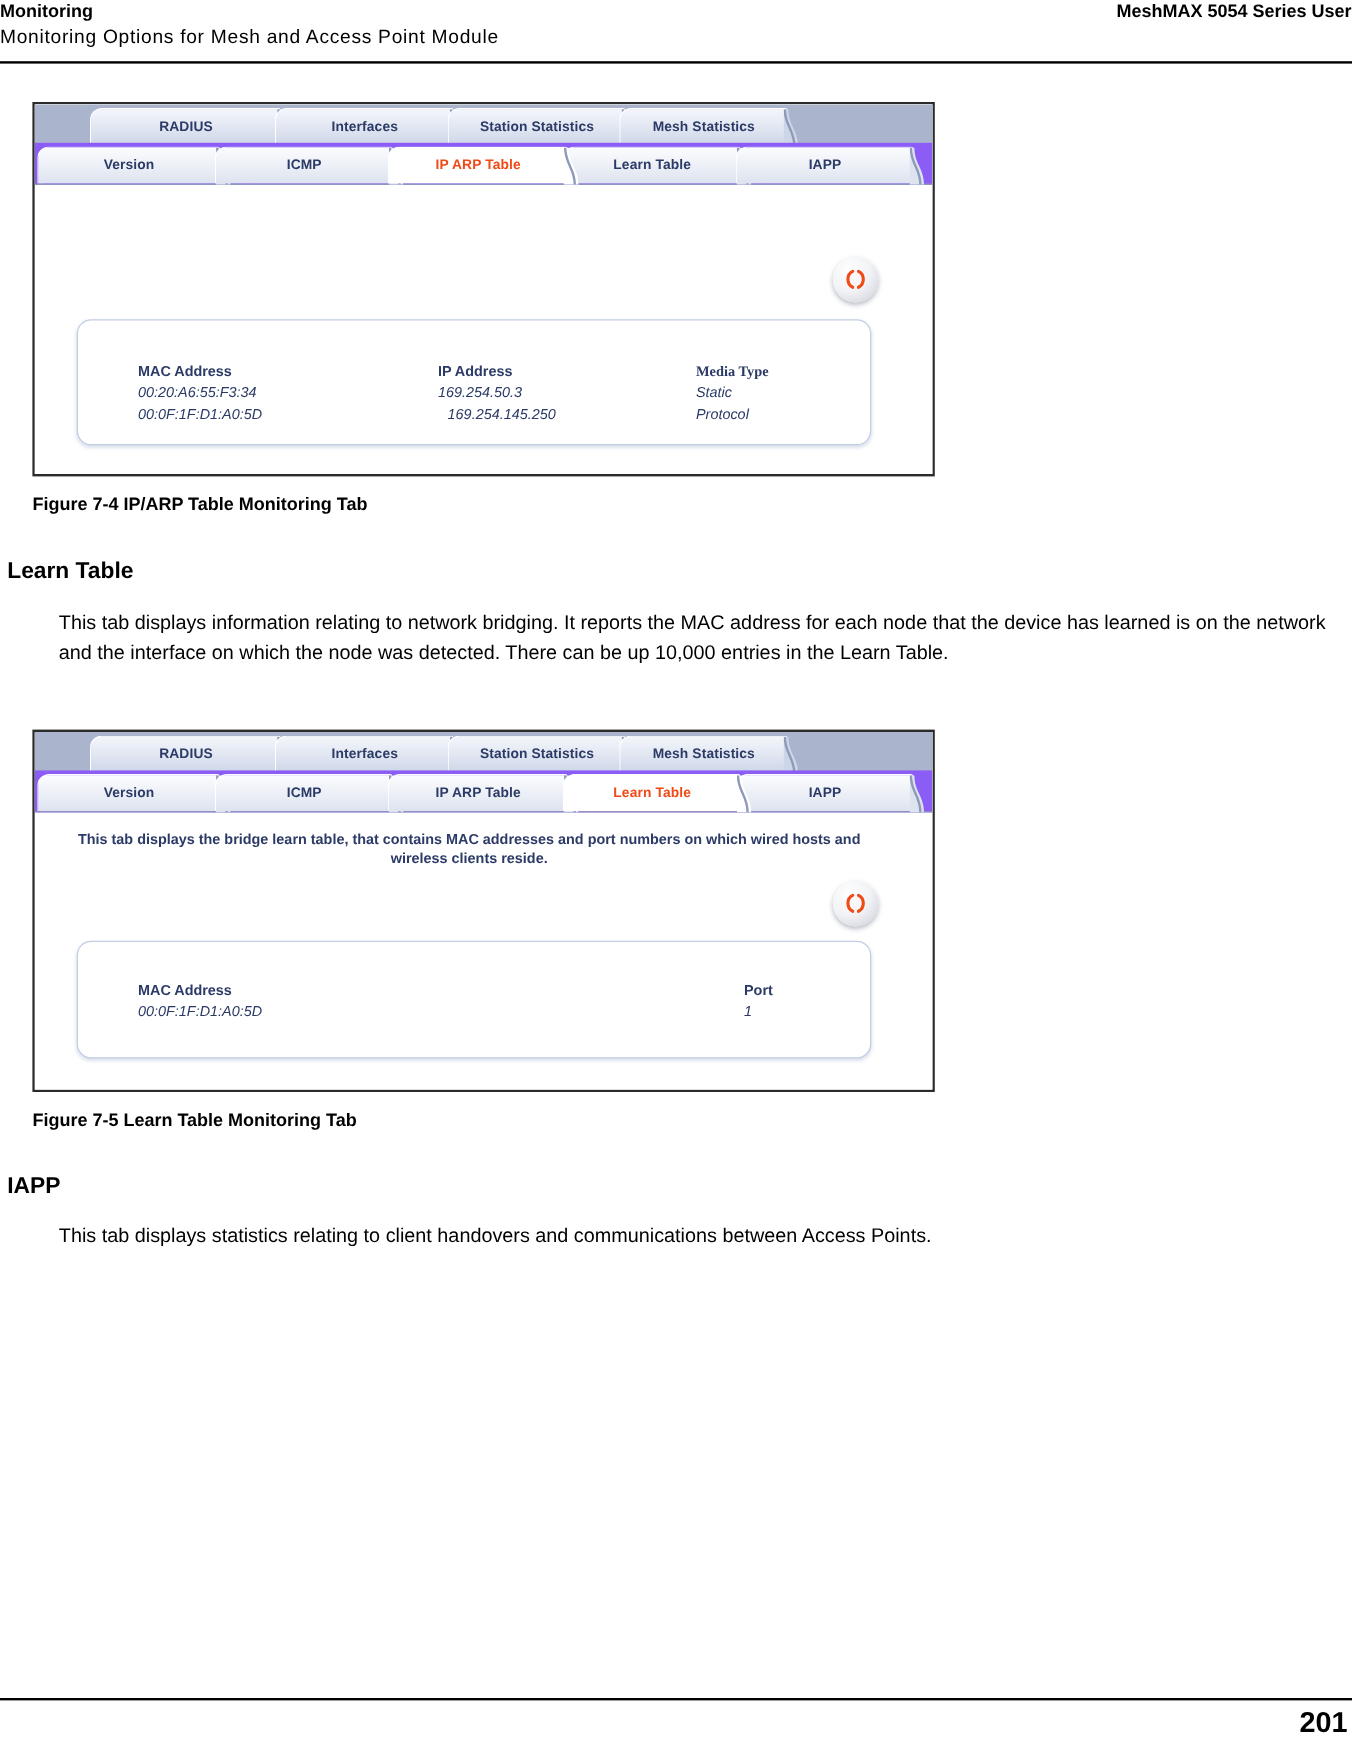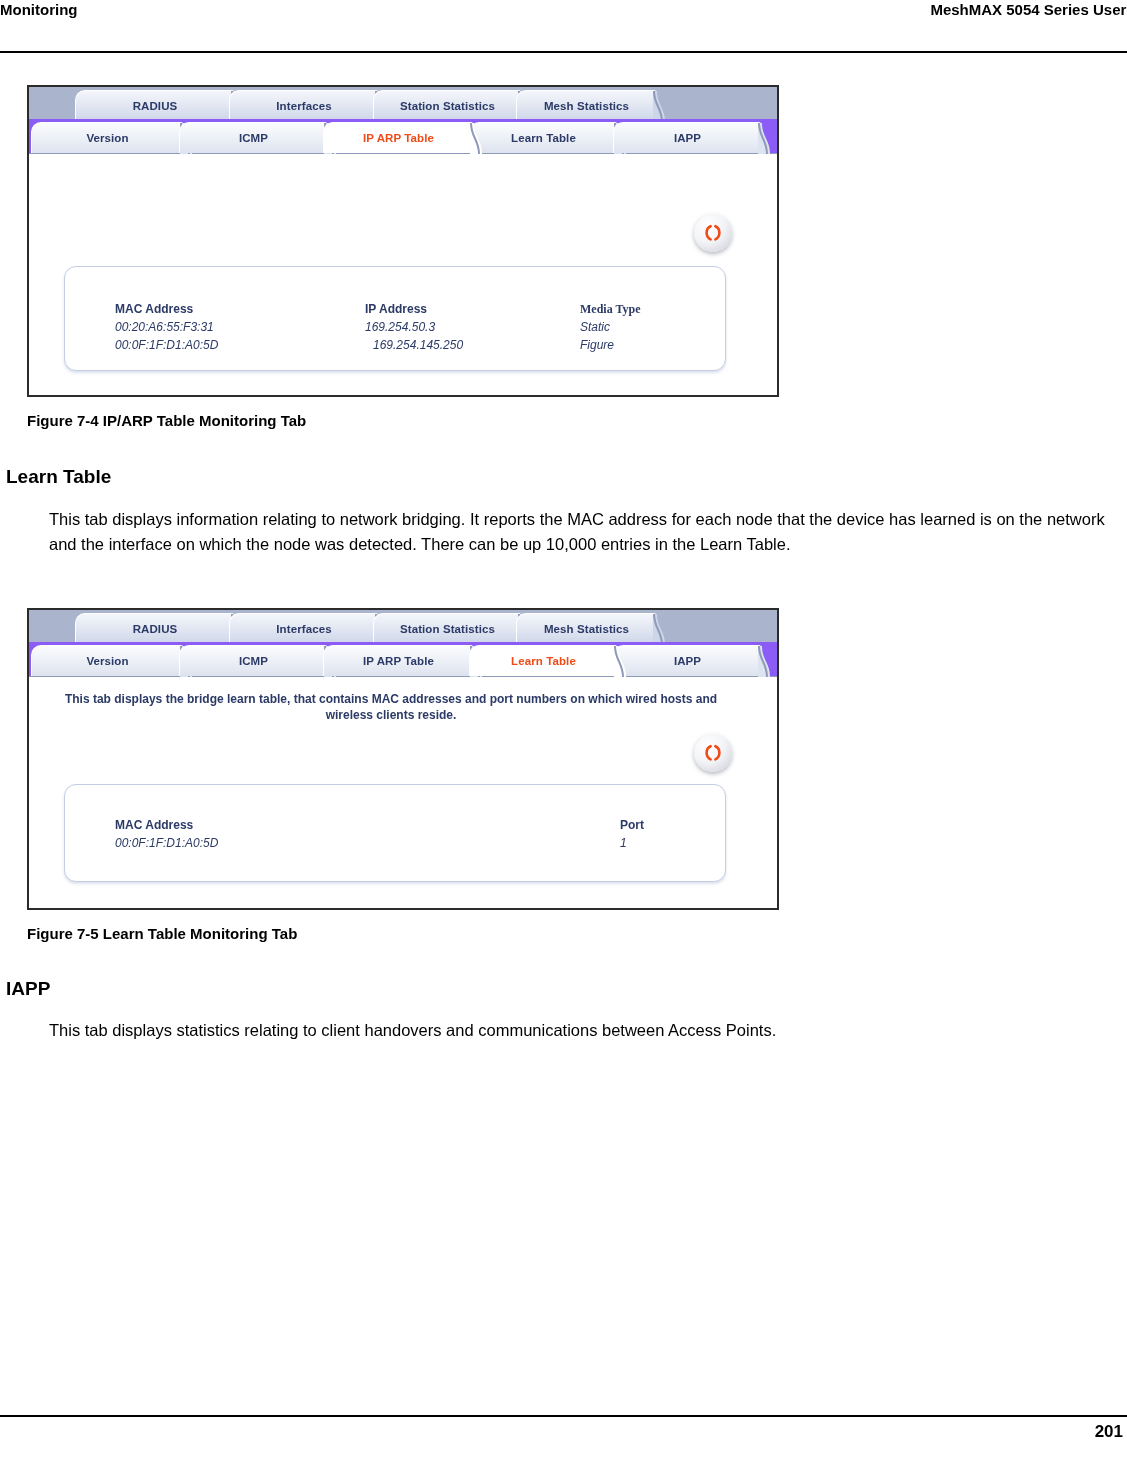--- a/index.html
+++ b/index.html
@@ -213,31 +213,32 @@
     left: 0;
     top: 1415px;
     width: 1127px;
     height: 2px;
     background: #000000;
   }
   .footer-pageno {
     position: absolute;
     right: 4px;
     top: 1422px;
-    font-size: 17px;
+    font-size: 24px;
     font-weight: bold;
     color: #000000;
   }
 </style>
 </head>
 <body>
 
 <div class="page-header">
   <div class="hdr-left-title">Monitoring</div>
   <div class="hdr-right-title">MeshMAX 5054 Series User Guide</div>
+  <div class="hdr-subtitle">Monitoring Options for Mesh and Access Point Module</div>
   <div class="hdr-rule"></div>
 </div>
 
 <div class="figure-box" id="figure-1">
 
   <div class="tabstrip">
     <div class="tabrow tabrow-top">
       <div class="tab" style="left:46px;width:159px;">
         <span>RADIUS</span>
         <span class="slant"><svg width="16" height="31" viewBox="0 0 16 31">
@@ -315,27 +316,27 @@
         <path d="M12.4,3.2 C14.8,4.3 16.4,6.9 16.4,9.8 C16.4,12.7 14.8,15.3 12.4,16.4" stroke="#f04a17" stroke-width="2.6" fill="none" stroke-linecap="round"></path>
       </svg>
     </div>
 
     <div class="data-card" style="top:110px; height:105px;">
       <div class="data-grid">
         <div class="cell head" style="left:50px; top:35px;">MAC Address</div>
         <div class="cell head" style="left:300px; top:35px;">IP Address</div>
         <div class="cell head" style="left:515px; top:35px;font-family:Liberation Serif, serif;">Media Type</div>
 
-        <div class="cell val" style="left:50px; top:53px;">00:20:A6:55:F3:31</div>
+        <div class="cell val" style="left:50px; top:53px;">00:20:A6:55:F3:34</div>
         <div class="cell val" style="left:300px; top:53px;">169.254.50.3</div>
         <div class="cell val" style="left:515px; top:53px;">Static</div>
 
         <div class="cell val" style="left:50px; top:71px;">00:0F:1F:D1:A0:5D</div>
         <div class="cell val" style="left:308px; top:71px;">169.254.145.250</div>
-        <div class="cell val" style="left:515px; top:71px;">Figure</div>
+        <div class="cell val" style="left:515px; top:71px;">Protocol</div>
       </div>
     </div>
   </div>
 </div>
 
 <div class="fig-caption" style="top:412px;">Figure 7-4 IP/ARP Table Monitoring Tab</div>
 
 <div class="section-heading" style="top:466px;">Learn Table</div>
 <div class="body-para" style="top:507px; width:1085px;">This tab displays information relating to network bridging. It reports the MAC address for each node that the device has learned is on the network and the interface on which the node was detected. There can be up 10,000 entries in the Learn Table.</div>
 

